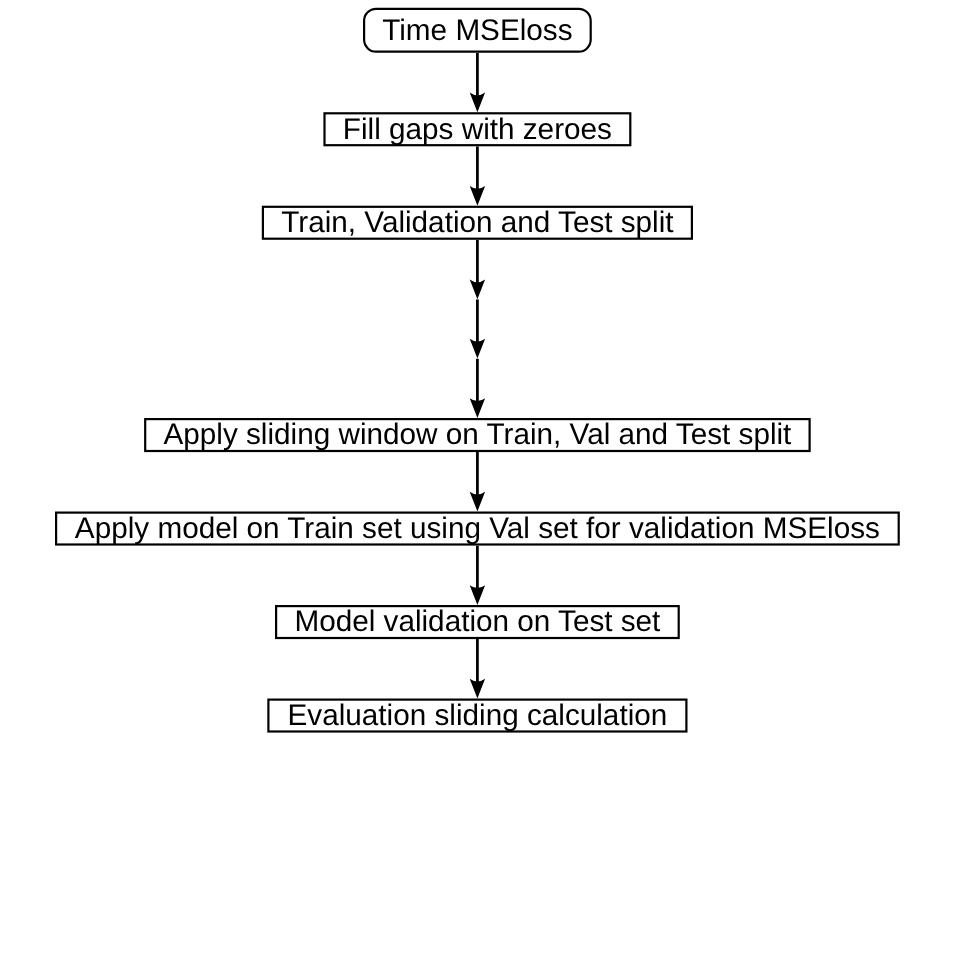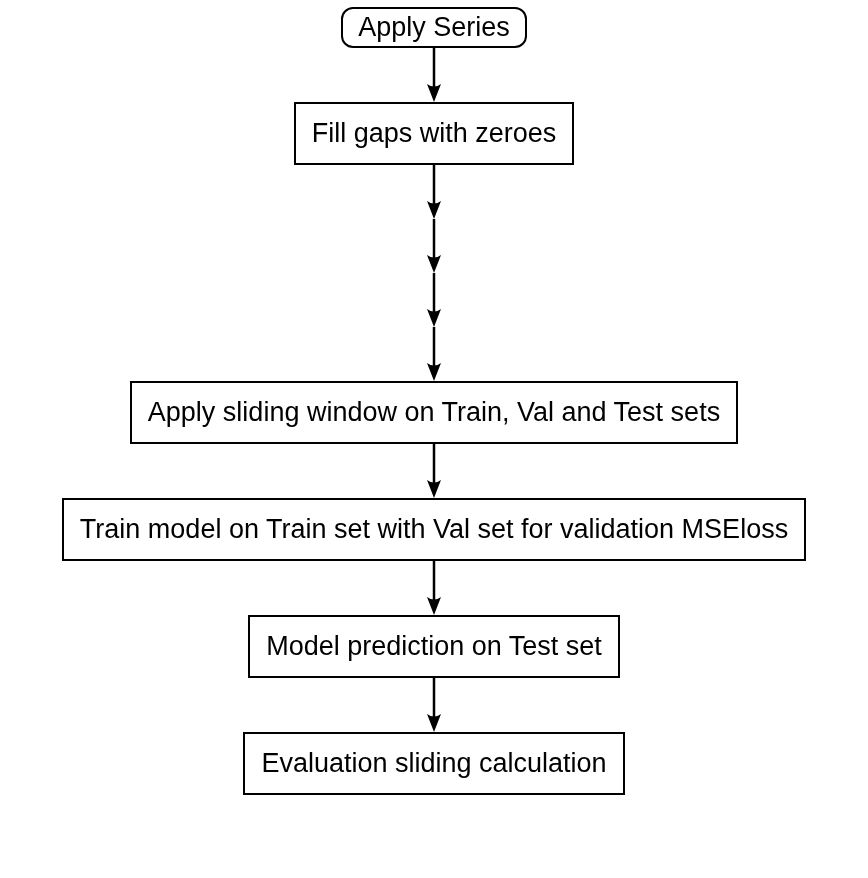--- a/index.html
+++ b/index.html
@@ -18,87 +18,88 @@
     padding-top: 7px;
     font-family: "Liberation Sans", sans-serif;
     overflow: hidden;
   }
   .node {
     border: 2.5px solid #000000;
     background: #ffffff;
     color: #000000;
     font-size: 27px;
     line-height: 1;
-    padding: 16px 16px;
+    padding: 0 16px;
     text-align: center;
     white-space: nowrap;
     box-sizing: border-box;
     flex: 0 0 auto;
   }
   .node.rounded {
     border-radius: 12px;
     padding: 5px 15px;
   }
   .arrow {
     display: block;
     flex: 0 0 auto;
   }
 </style>
 </head>
 <body>
 
 <div class="canvas">
 
-  <div class="node rounded">Apply Series</div>
+  <div class="node rounded">Time MSEloss</div>
 
   <svg class="arrow" width="24" height="54" viewBox="0 0 24 54" xmlns="http://www.w3.org/2000/svg">
     <line x1="12" y1="0" x2="12" y2="39" stroke="#000" stroke-width="2.5"></line>
     <path d="M12,54 L5,36 Q12,41 19,36 Z" fill="#000"></path>
   </svg>
 
   <div class="node">Fill gaps with zeroes</div>
+
+  <svg class="arrow" width="24" height="54" viewBox="0 0 24 54" xmlns="http://www.w3.org/2000/svg">
+    <line x1="12" y1="0" x2="12" y2="39" stroke="#000" stroke-width="2.5"></line>
+    <path d="M12,54 L5,36 Q12,41 19,36 Z" fill="#000"></path>
+  </svg>
+
+  <div class="node">Train, Validation and Test split</div>
 
   <svg class="arrow" width="24" height="54" viewBox="0 0 24 54" xmlns="http://www.w3.org/2000/svg">
     <line x1="12" y1="0" x2="12" y2="39" stroke="#000" stroke-width="2.5"></line>
     <path d="M12,54 L5,36 Q12,41 19,36 Z" fill="#000"></path>
   </svg>
 
 
   <svg class="arrow" width="24" height="54" viewBox="0 0 24 54" xmlns="http://www.w3.org/2000/svg">
     <line x1="12" y1="0" x2="12" y2="39" stroke="#000" stroke-width="2.5"></line>
     <path d="M12,54 L5,36 Q12,41 19,36 Z" fill="#000"></path>
   </svg>
 
 
   <svg class="arrow" width="24" height="54" viewBox="0 0 24 54" xmlns="http://www.w3.org/2000/svg">
     <line x1="12" y1="0" x2="12" y2="39" stroke="#000" stroke-width="2.5"></line>
     <path d="M12,54 L5,36 Q12,41 19,36 Z" fill="#000"></path>
   </svg>
 
+  <div class="node">Apply sliding window on Train, Val and Test split</div>
 
   <svg class="arrow" width="24" height="54" viewBox="0 0 24 54" xmlns="http://www.w3.org/2000/svg">
     <line x1="12" y1="0" x2="12" y2="39" stroke="#000" stroke-width="2.5"></line>
     <path d="M12,54 L5,36 Q12,41 19,36 Z" fill="#000"></path>
   </svg>
 
-  <div class="node">Apply sliding window on Train, Val and Test sets</div>
+  <div class="node">Apply model on Train set using Val set for validation MSEloss</div>
 
   <svg class="arrow" width="24" height="54" viewBox="0 0 24 54" xmlns="http://www.w3.org/2000/svg">
     <line x1="12" y1="0" x2="12" y2="39" stroke="#000" stroke-width="2.5"></line>
     <path d="M12,54 L5,36 Q12,41 19,36 Z" fill="#000"></path>
   </svg>
 
-  <div class="node">Train model on Train set with Val set for validation MSEloss</div>
-
-  <svg class="arrow" width="24" height="54" viewBox="0 0 24 54" xmlns="http://www.w3.org/2000/svg">
-    <line x1="12" y1="0" x2="12" y2="39" stroke="#000" stroke-width="2.5"></line>
-    <path d="M12,54 L5,36 Q12,41 19,36 Z" fill="#000"></path>
-  </svg>
-
-  <div class="node">Model prediction on Test set</div>
+  <div class="node">Model validation on Test set</div>
 
   <svg class="arrow" width="24" height="54" viewBox="0 0 24 54" xmlns="http://www.w3.org/2000/svg">
     <line x1="12" y1="0" x2="12" y2="39" stroke="#000" stroke-width="2.5"></line>
     <path d="M12,54 L5,36 Q12,41 19,36 Z" fill="#000"></path>
   </svg>
 
   <div class="node">Evaluation sliding calculation</div>
 
 </div>
 

